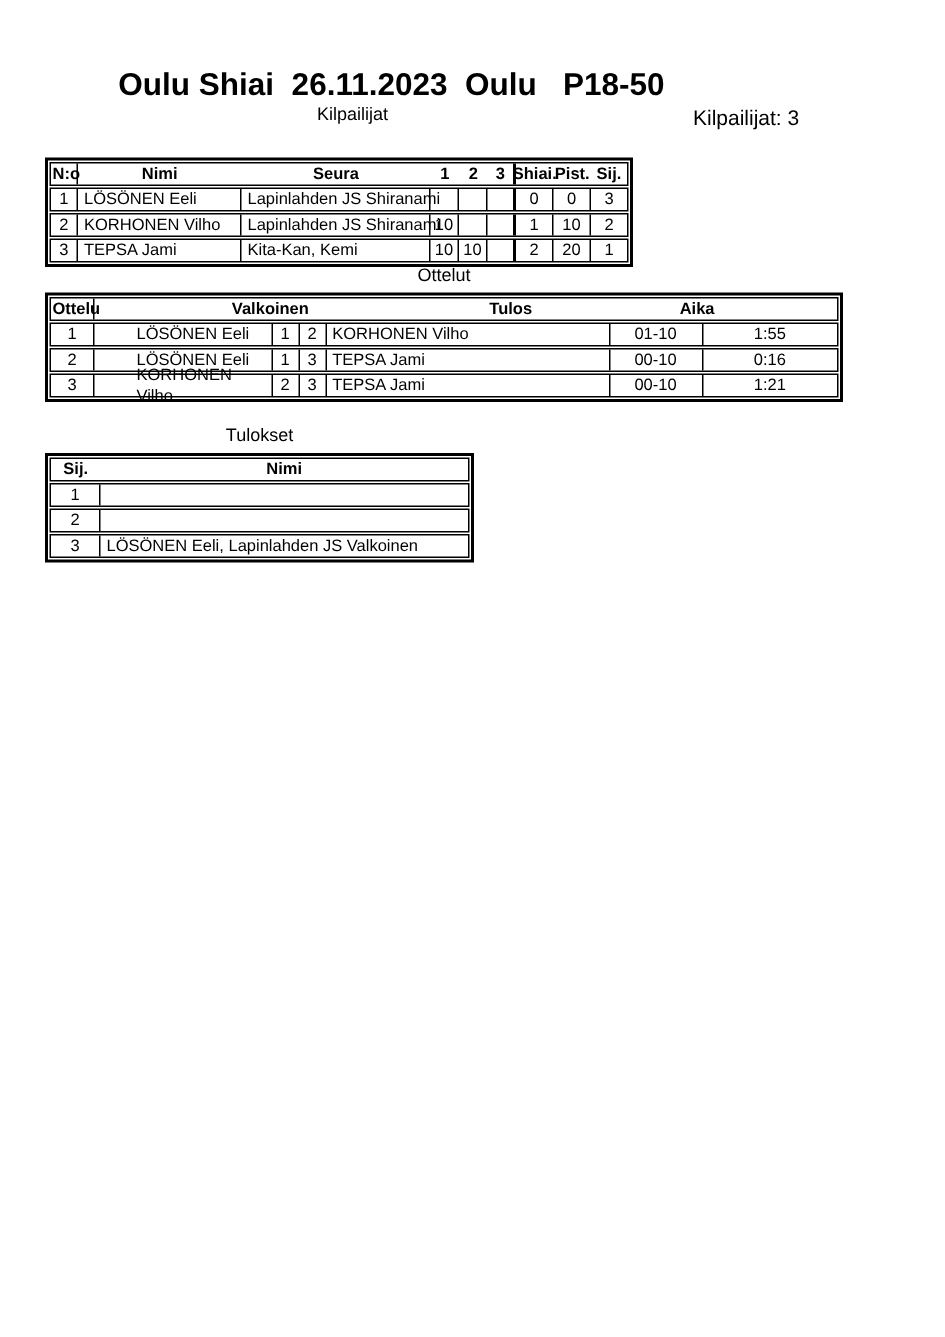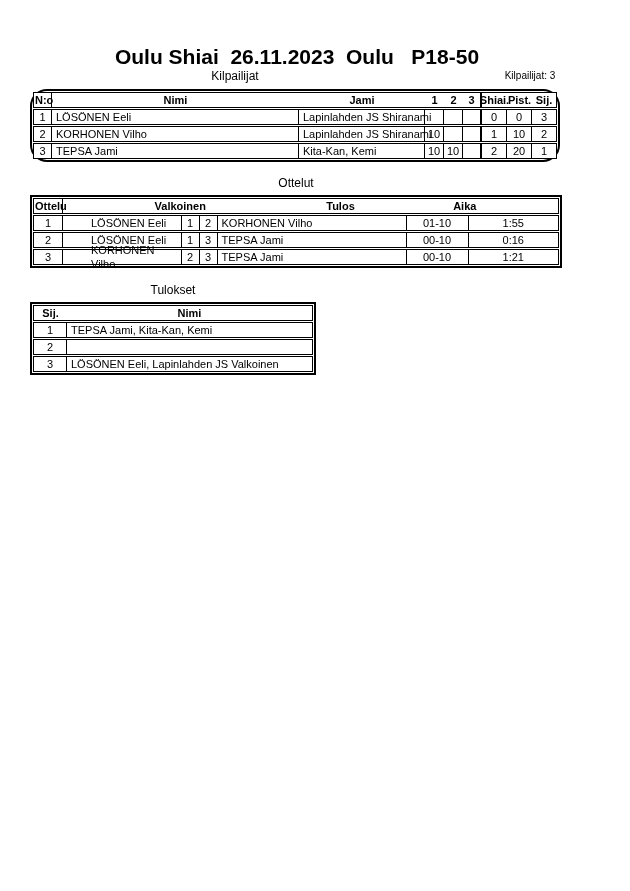--- a/index.html
+++ b/index.html
@@ -8,38 +8,37 @@
     width: 630px; height: 891px;
     position: relative;
     font-family: "Liberation Sans", sans-serif;
     color: #000;
     overflow: hidden;
   }
   .title {
     position: absolute; top: 45px; left: 0; width: 522px;
     text-align: center; font-weight: bold; font-size: 21px;
     white-space: pre;
-    margin-left: 36px;
   }
   .sec-label {
     position: absolute; font-weight: normal; font-size: 12px; text-align: center;
   }
   .kilp-label  { top: 69px;  left: 30px; width: 410px; }
   .ottel-label { top: 176px; left: 30px; width: 532px; }
   .tulok-label { top: 283px; left: 30px; width: 286px; }
   .count {
     position: absolute; top: 70px; left: 462px; width: 136px;
-    text-align: center; font-size: 10px;
+    text-align: left; font-size: 14px;
   }
   .tbl {
     position: absolute;
     border: 2px solid #000;
     background: #fff;
   }
-  .tbl-kilpailijat { top: 89px;  left: 30px; width: 530px; border-radius: 17px; }
+  .tbl-kilpailijat { top: 105px;  left: 30px; width: 392px; }
   .tbl-ottelut     { top: 195px; left: 30px; width: 532px; }
   .tbl-tulokset    { top: 302px; left: 30px; width: 286px; }
   .trow {
     display: flex; align-items: stretch;
     border: 1px solid #000; margin: 1px;
     height: 16px; font-size: 11px; line-height: 14px;
     background: #fff;
   }
   .thead { font-weight: bold; }
   .cl { display: flex; align-items: center; overflow: visible; }
@@ -73,21 +72,21 @@
 <body>
 
 <div class="title">Oulu Shiai  26.11.2023  Oulu   P18-50</div>
 <div class="sec-label kilp-label">Kilpailijat</div>
 <div class="count">Kilpailijat: 3</div>
 
 <div class="tbl tbl-kilpailijat">
   <div class="trow thead">
     <div class="cl k-no flush br">N:o</div>
     <div class="cl k-nimi cc">Nimi</div>
-    <div class="cl k-seura cc">Jami</div>
+    <div class="cl k-seura cc">Seura</div>
     <div class="cl k-m cc">1</div>
     <div class="cl k-m cc">2</div>
     <div class="cl k-m cc br2">3</div>
     <div class="cl k-voit cc">Shiai.</div>
     <div class="cl k-pist cc">Pist.</div>
     <div class="cl k-sij cc">Sij.</div>
   </div>
   <div class="trow">
     <div class="cl k-no cc br">1</div>
     <div class="cl k-nimi lf br">LÖSÖNEN Eeli</div>
@@ -164,21 +163,20 @@
 
 <div class="sec-label tulok-label">Tulokset</div>
 
 <div class="tbl tbl-tulokset">
   <div class="trow thead">
     <div class="cl t-sij cc">Sij.</div>
     <div class="cl t-nimi cc">Nimi</div>
   </div>
   <div class="trow">
     <div class="cl t-sij cc br">1</div>
-    <div class="cl t-nimi lf">TEPSA Jami, Kita-Kan, Kemi</div>
   </div>
   <div class="trow">
     <div class="cl t-sij cc br">2</div>
   </div>
   <div class="trow">
     <div class="cl t-sij cc br">3</div>
     <div class="cl t-nimi lf">LÖSÖNEN Eeli, Lapinlahden JS Valkoinen</div>
   </div>
 </div>
 

